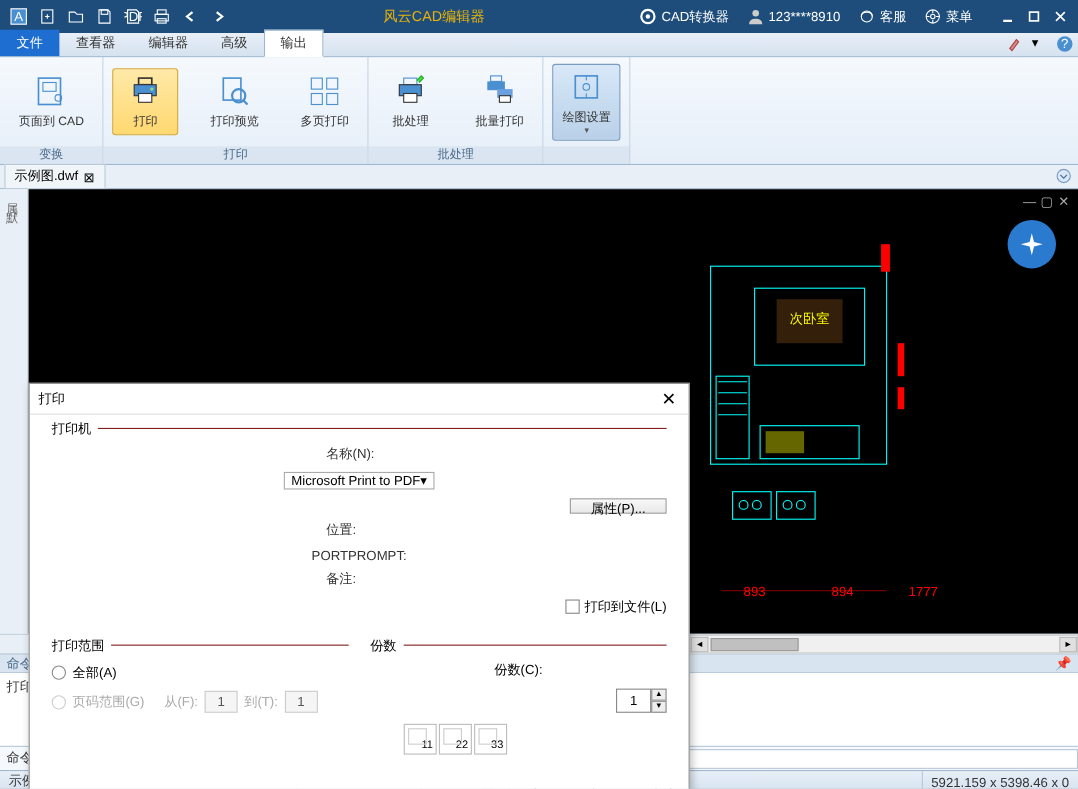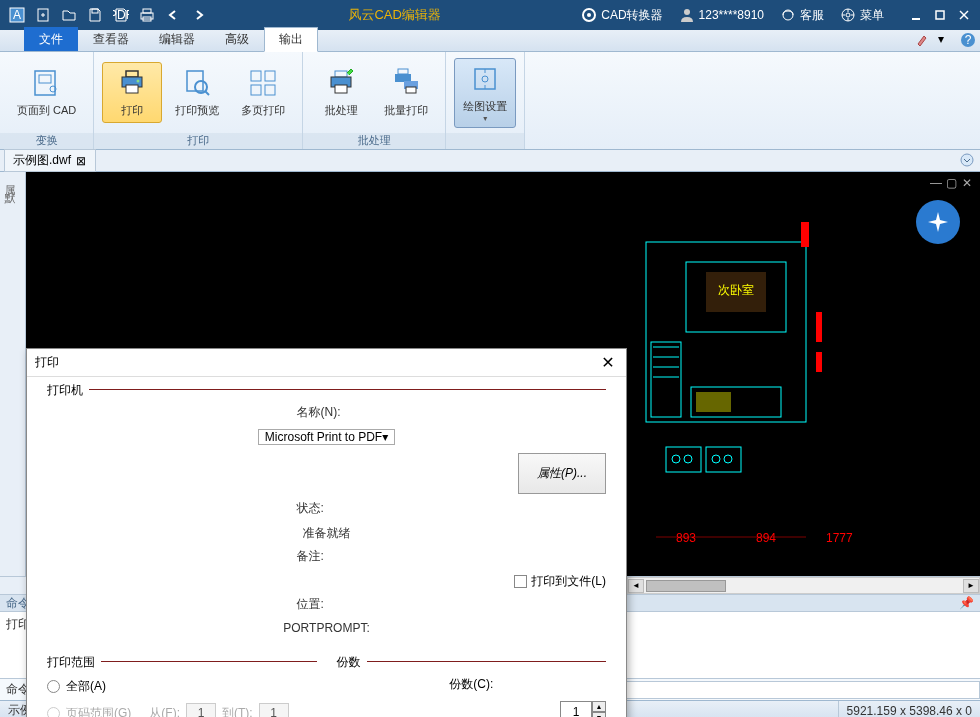--- a/index.html
+++ b/index.html
@@ -13,29 +13,29 @@
 .titlebar-center { flex: 1; text-align: center; color: #eab308; font-size: 13px; }
 .titlebar-right { display: flex; align-items: center; gap: 8px; padding-right: 4px; }
 .tb-btn { display: flex; align-items: center; gap: 4px; color: #fff; cursor: pointer; padding: 0 4px; }
 .tb-btn svg { width: 16px; height: 16px; }
 .win-controls { display: flex; gap: 0; margin-left: 8px; }
 .win-btn { width: 24px; height: 24px; display: flex; align-items: center; justify-content: center; cursor: pointer; }
 
 
 .menubar { height: 22px; background: linear-gradient(#e8eff7, #d5e2f0); display: flex; align-items: flex-end; border-bottom: 1px solid #9fb8d0; position: relative; }
 .menu-tab { padding: 3px 14px; cursor: pointer; color: #333; border: 1px solid transparent; border-bottom: none; }
-.menu-tab.blue { background: #1e6dd0; color: #fff; margin-left: 24px; }
+.menu-tab.blue { background: #1e6dd0; color: #fff; }
 .menu-tab.active { background: #fff; border: 1px solid #9fb8d0; border-bottom: 1px solid #fff; margin-bottom: -1px; }
 .menubar-right { position: absolute; right: 4px; top: 2px; display: flex; gap: 6px; }
 .help-icon { width: 16px; height: 16px; cursor: pointer; }
 
 
 .ribbon { height: 98px; background: linear-gradient(#f5f9fd, #e5eef8); border-bottom: 1px solid #9fb8d0; display: flex; }
 .ribbon-group { border-right: 1px solid #c5d5e5; display: flex; flex-direction: column; padding: 0; }
-.ribbon-items { flex: 1; display: flex; align-items: center; padding: 4px 8px; gap: 4px; }
+.ribbon-items { flex: 1; display: flex; align-items: center; padding: 4px 8px; gap: 20px; }
 .ribbon-label { height: 16px; text-align: center; color: #4a6a8a; font-size: 11px; background: rgba(200,215,230,0.4); }
 .ribbon-item { display: flex; flex-direction: column; align-items: center; padding: 4px 8px; cursor: pointer; border: 1px solid transparent; border-radius: 3px; min-width: 60px; }
 .ribbon-item.active { background: linear-gradient(#ffe9a8, #ffd870); border-color: #d8a830; }
 .ribbon-item.selected { background: linear-gradient(#d8e8f8, #b8d0e8); border-color: #7a9ac0; }
 .ribbon-icon { width: 32px; height: 32px; display: flex; align-items: center; justify-content: center; margin-bottom: 4px; }
 .ribbon-text { font-size: 11px; color: #333; text-align: center; }
 .chevron-down { font-size: 8px; color: #555; }
 
 
 .doctabs { height: 22px; background: #e8eff7; border-bottom: 1px solid #9fb8d0; display: flex; align-items: center; padding-left: 4px; position: relative; }
@@ -76,21 +76,21 @@
 .dialog-title { height: 28px; display: flex; align-items: center; padding: 0 8px; border-bottom: 1px solid #ddd; }
 .dialog-title-text { flex: 1; font-size: 12px; }
 .dialog-close { width: 20px; height: 20px; cursor: pointer; display: flex; align-items: center; justify-content: center; font-size: 16px; }
 .dialog-body { padding: 12px 20px; }
 .fieldset { border: none; border-top: 1px solid #7f1d1d; padding: 8px 0 12px 0; margin-bottom: 8px; position: relative; }
 .fieldset-legend { position: absolute; top: -8px; left: 0; background: #fff; padding-right: 6px; font-size: 12px; }
 .form-row { display: flex; align-items: center; margin: 6px 0; gap: 8px; flex-direction: column; }
 .form-label { width: 60px; color: #333; }
 .form-select { flex: 1; max-width: 320px; height: 24px; border: 1px solid #aaa; background: #fff; padding: 0 6px; display: flex; align-items: center; justify-content: space-between; cursor: pointer; }
 .form-value { color: #333; }
-.props-btn { width: 88px; height: 41px; border: 1px solid #999; background: linear-gradient(#f8f8f8,#e8e8e8); cursor: pointer; margin-left: auto; font-style: italic; }
+.props-btn { width: 88px; height: 14px; border: 1px solid #999; background: linear-gradient(#f8f8f8,#e8e8e8); cursor: pointer; margin-left: auto; }
 .checkbox-row { display: flex; align-items: center; gap: 4px; margin-left: auto; }
 .two-col { display: flex; gap: 20px; }
 .col { flex: 1; }
 .radio-row { display: flex; align-items: center; gap: 6px; margin: 8px 0; }
 .radio { width: 13px; height: 13px; border: 1px solid #888; border-radius: 50%; display: flex; align-items: center; justify-content: center; }
 .radio.checked::after { content: ''; width: 7px; height: 7px; background: #333; border-radius: 50%; }
 .radio.disabled { border-color: #ccc; }
 .disabled-text { color: #aaa; }
 .small-input { width: 30px; height: 20px; border: 1px solid #ccc; background: #f5f5f5; text-align: center; }
 .copies-input { width: 32px; height: 22px; border: 1px solid #888; text-align: center; }
@@ -396,33 +396,29 @@
         <div class="fieldset-legend">打印机</div>
         <div class="form-row">
           <div class="form-label">名称(N):</div>
           <div class="form-select">
             <span>Microsoft Print to PDF</span>
             <span>▾</span>
           </div>
           <button class="props-btn">属性(P)...</button>
         </div>
         <div class="form-row">
-          <div class="form-label">状态:</div>
-          <div class="form-value">准备就绪</div>
+          <div class="form-label">位置:</div>
+          <div class="form-value">PORTPROMPT:</div>
         </div>
         <div class="form-row">
           <div class="form-label">备注:</div>
           <div class="checkbox-row">
             <div class="checkbox"></div>
             <span>打印到文件(L)</span>
           </div>
-        </div>
-        <div class="form-row">
-          <div class="form-label">位置:</div>
-          <div class="form-value">PORTPROMPT:</div>
         </div>
       </div>
       <div class="two-col">
         <div class="col">
           <div class="fieldset">
             <div class="fieldset-legend">打印范围</div>
             <div class="radio-row">
               <div class="radio"></div>
               <span>全部(A)</span>
             </div>

